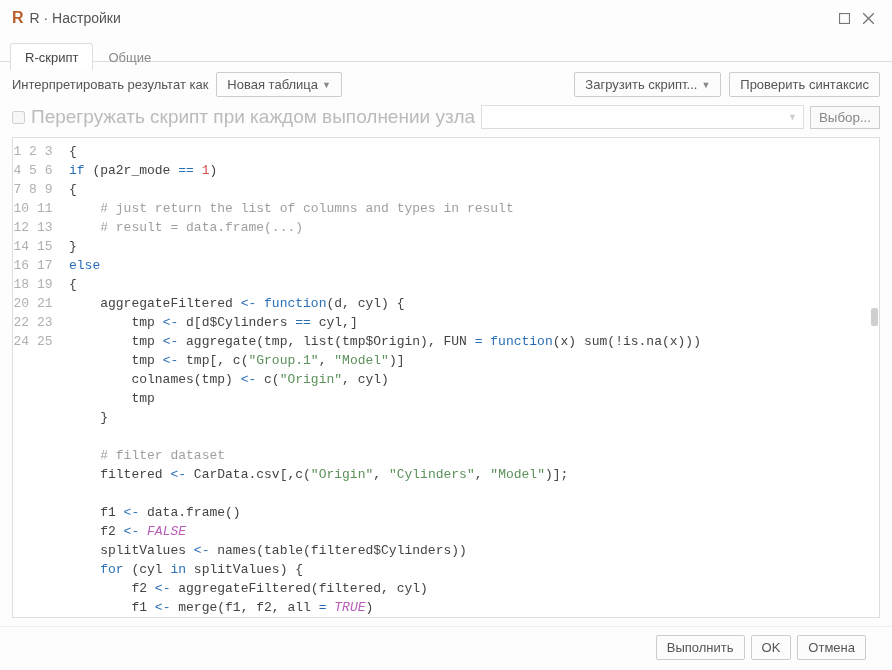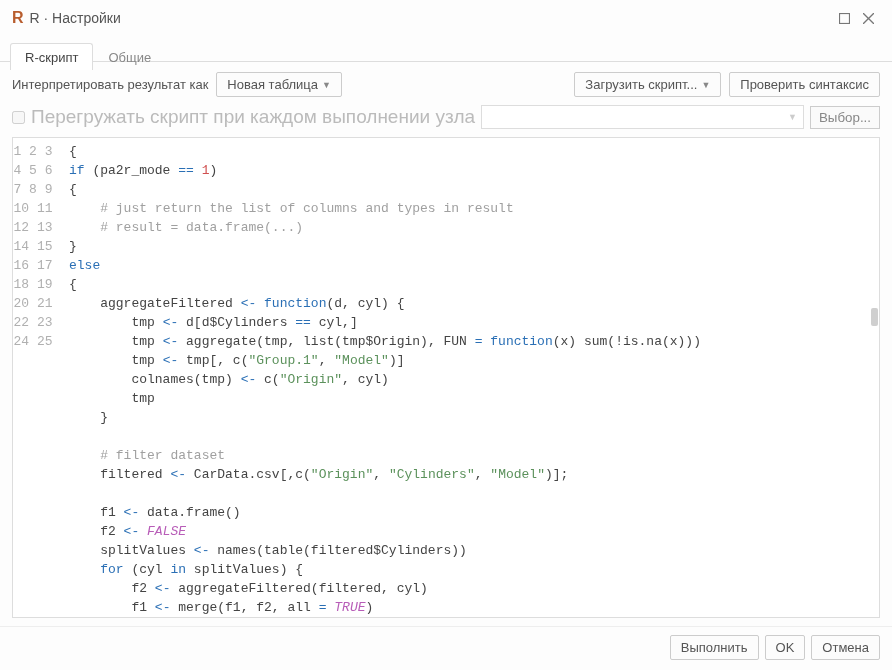--- a/index.html
+++ b/index.html
@@ -179,21 +179,21 @@
     width: 7px;
     height: 18px;
     background: #cfcfcf;
     border-radius: 2px;
   }
 
   
   .footer {
     display: flex;
     justify-content: flex-end;
-    padding: 8px 12px 10px;
+    padding: 8px 26px 10px;
     gap: 6px;
     border-top: 1px solid #eee;
     background: #fdfdfd;
   }
 
 </style>
 </head>
 <body>
 
 <div class="titlebar">

